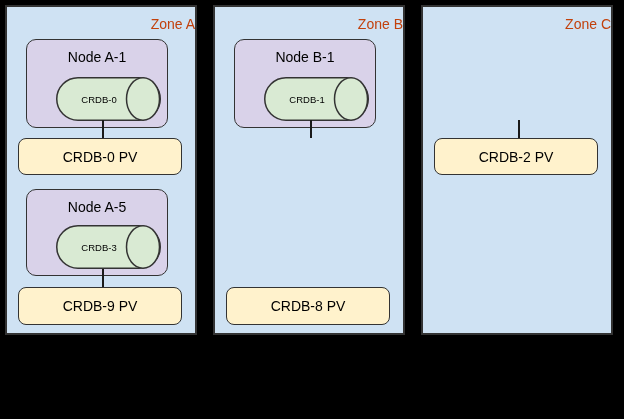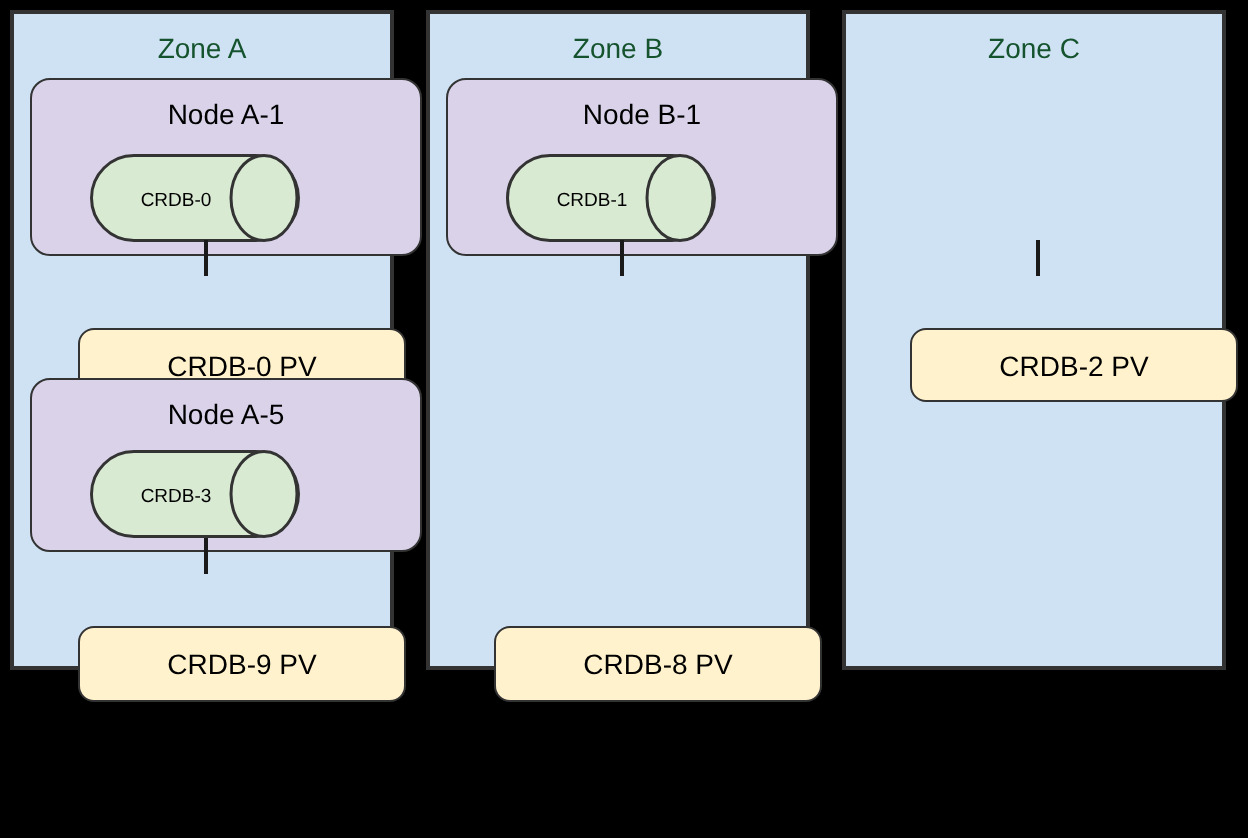--- a/index.html
+++ b/index.html
@@ -22,28 +22,28 @@
     top: 5px;
     width: 192px;
     height: 330px;
     background: var(--zone_fill, #cfe2f3);
     border: 2px solid var(--border, #333);
   }
   .zone-title {
     position: absolute;
     top: 9px; left: 0;
     width: 100%;
-    text-align: center;
+    text-align: right;
     font-size: 14px;
-    color: #14532d;
+    color: #c2410c;
   }
   .node {
     position: absolute;
-    left: 8px;
-    width: 196px;
+    left: 19px;
+    width: 142px;
     background: var(--node_fill, #d9d2e9);
     border: 1.5px solid var(--border, #333);
     border-radius: 10px;
     padding-left: 39px;
   }
   .node-row1 { top: 32px; height: 89px; }
   .node-row2 { top: 182px; height: 87px; }
   .node-title {
     position: absolute;
     top: 9px; left: 0;
@@ -53,31 +53,30 @@
     color: #000;
   }
   .pod {
     position: absolute;
     left: 29px;
     bottom: 6px;
     display: block;
   }
   .pv {
     position: absolute;
-    left: 32px;
+    left: 11px;
     width: 164px;
     background: var(--pv_fill, #fff2cc);
     border: 1.5px solid var(--border, #333);
     border-radius: 8px;
     display: flex;
     align-items: center;
     justify-content: center;
     font-size: 14px;
     color: #000;
-    margin-top: 26px;
   }
   .pv-row1 { top: 131px; height: 37px; }
   .pv-row2 { top: 280px; height: 38px; }
   .connector {
     position: absolute;
     left: 95px;
     width: 2px;
     height: 18px;
     background: #1a1a1a;
   }

